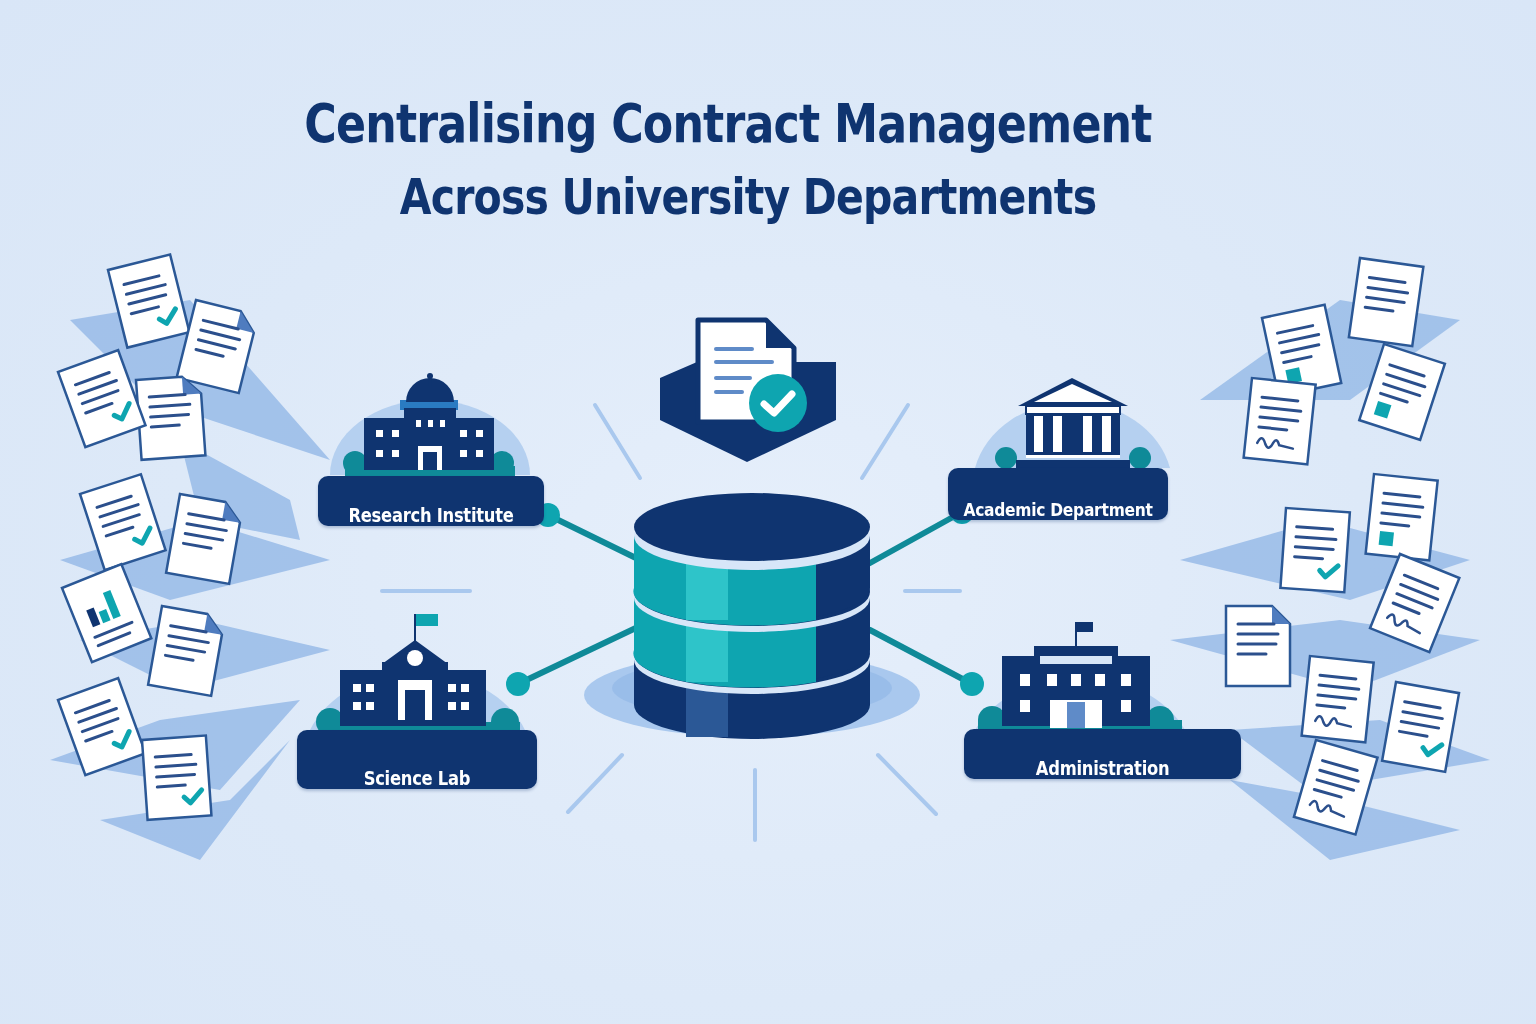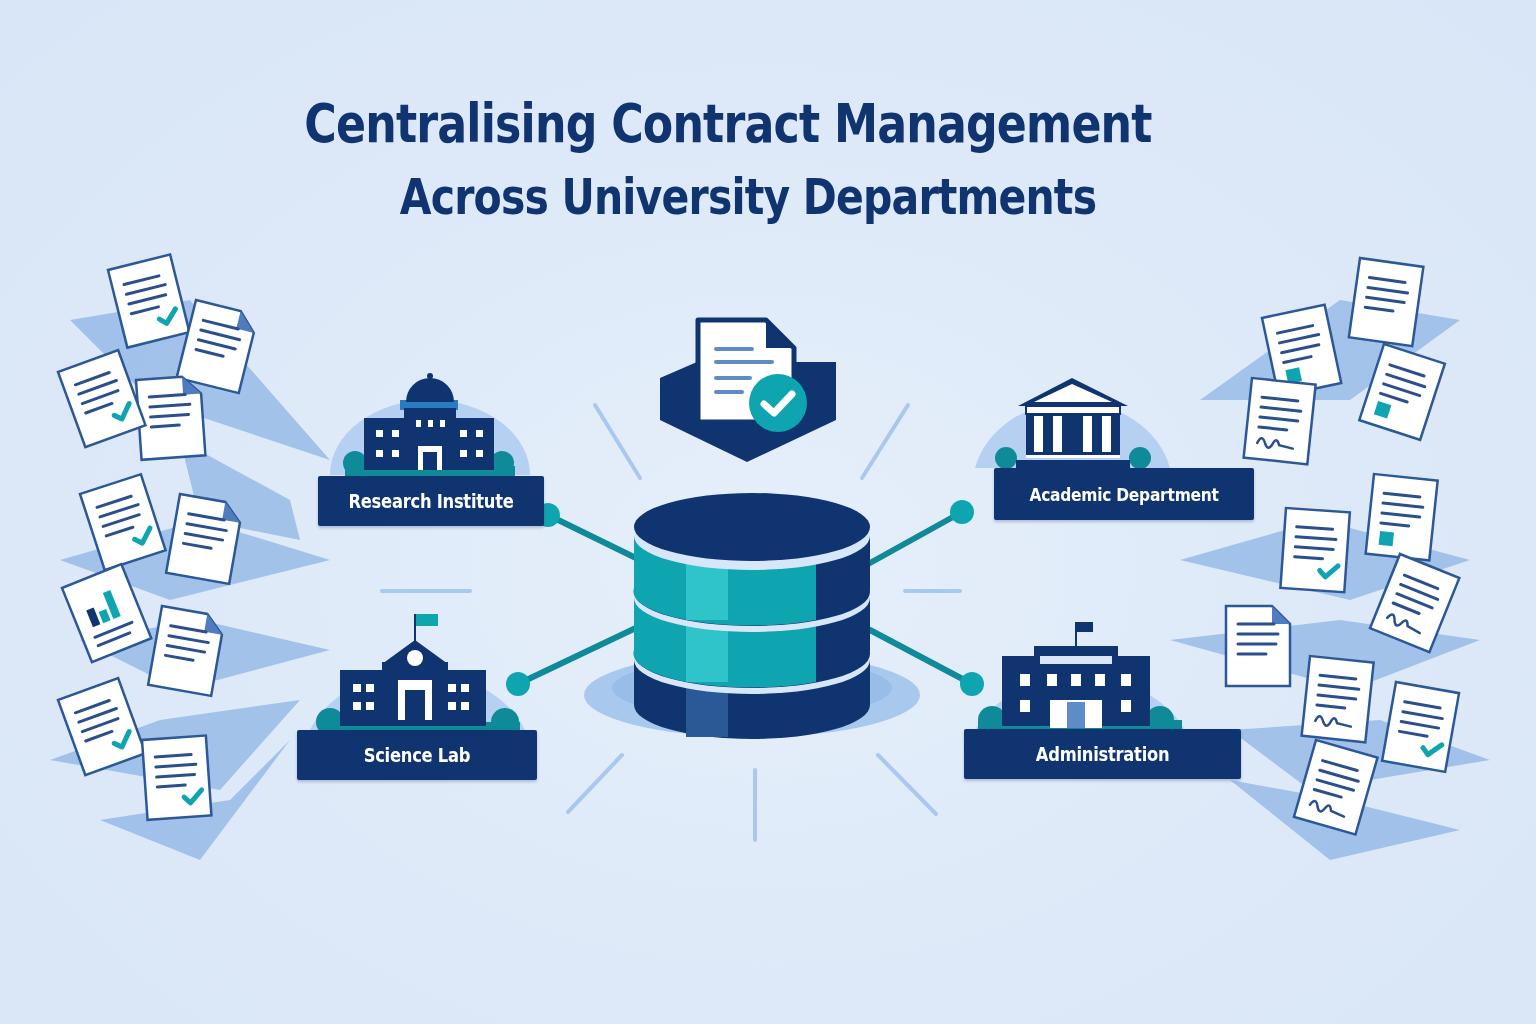--- a/index.html
+++ b/index.html
@@ -14,22 +14,22 @@
     letter-spacing:-1px; transform-origin:center; margin:0;
   }
   .title.l1 { top:92px; font-size:54px; transform: scaleX(0.82); }
   .title.l2 { top:168px; left:20px; font-size:50px; transform: scaleX(0.82); }
 
   svg.layer { position:absolute; left:0; top:0; }
 
   .label {
     position:absolute; background:#0f3470; color:#ffffff;
     font-family:"DejaVu Sans", sans-serif; font-weight:bold;
-    display:flex; align-items:center; justify-content:center;
-    border-radius:2px; box-shadow: 0 2px 3px rgba(15,52,112,0.25);
+    display:flex; align-items:flex-end; justify-content:center;
+    border-radius:10px; box-shadow: 0 2px 3px rgba(15,52,112,0.25);
     letter-spacing:-0.3px;
   }
   .label span { transform: scaleX(0.86); display:inline-block; white-space:nowrap; }
 </style>
 </head>
 <body>
 
 <h1 class="title l1">Centralising Contract Management</h1>
 <h1 class="title l2">Across University Departments</h1>
 
@@ -270,21 +270,21 @@
       <rect x="1121" y="700" width="10" height="12"></rect>
       <rect x="1050" y="700" width="52" height="28"></rect>
     </g>
     <rect x="1067" y="702" width="18" height="26" fill="#5f8bc8"></rect>
   </g>
 </svg>
 
 <div class="label" style="left:318px;top:476px;width:226px;height:50px;font-size:19px;">
   <span>Research Institute</span>
 </div>
-<div class="label" style="left:994px;top:468px;width:260px;height:52px;font-size:18px;">
+<div class="label" style="left:948px;top:468px;width:220px;height:52px;font-size:18px;">
   <span>Academic Department</span>
 </div>
-<div class="label" style="left:297px;top:730px;width:240px;height:50px;font-size:19px;">
+<div class="label" style="left:297px;top:730px;width:240px;height:59px;font-size:19px;">
   <span>Science Lab</span>
 </div>
 <div class="label" style="left:964px;top:729px;width:277px;height:50px;font-size:19px;">
   <span>Administration</span>
 </div>
 
 </body></html>

